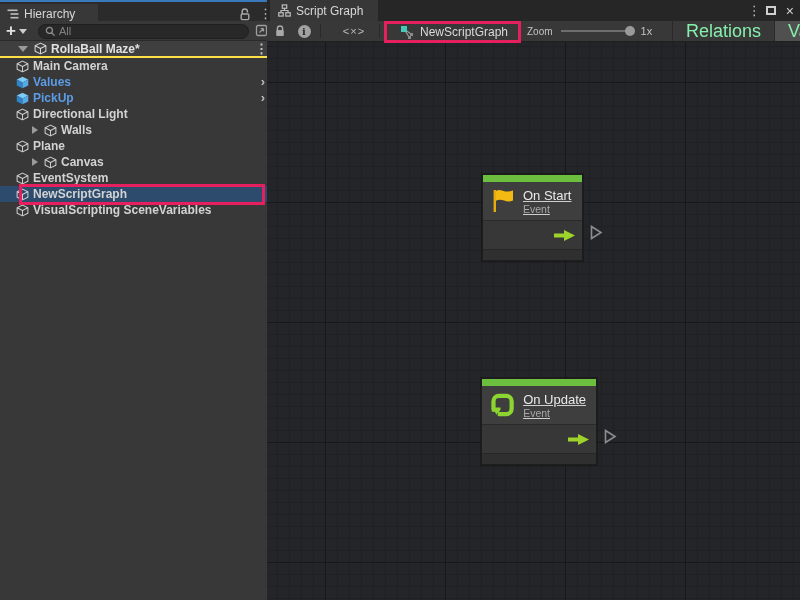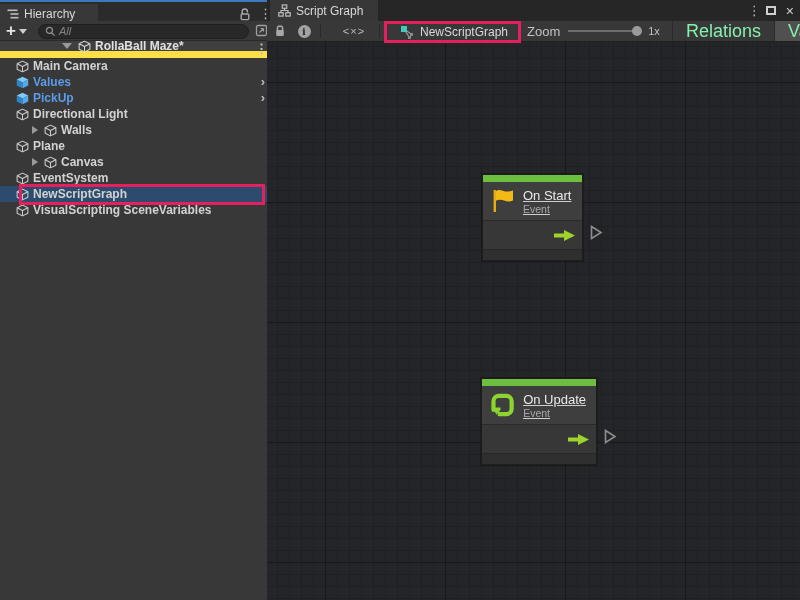--- a/index.html
+++ b/index.html
@@ -34,29 +34,29 @@
     position:absolute; left:0; top:21px; width:100%; height:20px;
     background:#383838; border-bottom:1px solid #2a2a2a;
     display:flex; align-items:center;
   }
   .plus-btn { display:flex; align-items:center; margin-left:6px; color:#e2e2e2; cursor:pointer; }
   .plus-glyph { font-size:17px; font-weight:bold; line-height:14px; }
   .dd-arrow { width:0; height:0; border-left:4px solid transparent; border-right:4px solid transparent; border-top:5px solid #cdcdcd; margin-left:3px; margin-top:2px; }
   .search-field {
     position:absolute; left:38px; top:3px; width:211px; height:15px;
     background:#282828; border:1px solid #1f1f1f; border-radius:8px;
-    display:flex; align-items:center; padding:0 6px; gap:3px;font-style:italic;
+    display:flex; align-items:center; padding:0 6px; gap:3px;
   }
   .search-placeholder { color:#828282; font-size:11px; line-height:13px; }
   .pick-icon { position:absolute; right:3px; top:3px; }
 
   .scene-row {
     position:absolute; left:0; top:41px; width:100%; height:17px;
-    background:#3f3f3f; border-bottom:7px solid #fde047;
-    display:flex; align-items:center; font-size:12px; color:#e0e0e0; font-weight:700;padding-left:44px;
+    background:#3f3f3f; border-bottom:2px solid #fde047;
+    display:flex; align-items:center; font-size:12px; color:#e0e0e0; font-weight:700;
   }
   .tri-open { width:0; height:0; border-left:5px solid transparent; border-right:5px solid transparent; border-top:6px solid #9a9a9a; margin-left:18px; margin-right:6px; }
   .scene-kebab { position:absolute; right:8px; top:1px; }
 
   .tree { position:absolute; left:0; top:58px; width:100%; }
   .row { position:relative; height:16px; display:flex; align-items:center; font-size:12px; color:#d2d2d2; cursor:pointer;font-weight:bold; }
   .row .gutter { width:44px; flex:none; display:flex; justify-content:flex-end; }
   .exp { width:0; height:0; border-top:4px solid transparent; border-bottom:4px solid transparent; border-left:6px solid #9a9a9a; margin-right:6px; }
   .cube { width:13px; height:13px; flex:none; color:#cfcfcf; margin-right:4px; margin-left:16px; }
   .row .gutter + .cube { margin-left:0; }
@@ -86,21 +86,21 @@
   .tb-sep { position:absolute; top:3px; width:1px; height:14px; background:#2a2a2a; }
   .info-circle { width:13px; height:13px; border-radius:50%; background:#a2a2a2; color:#2e2e2e; font-size:10px; font-weight:bold; text-align:center; line-height:13px; font-family:"DejaVu Serif", serif; }
   .code-glyph { font-size:11px; color:#bdbdbd; letter-spacing:1px; }
   .graph-name-btn {
     position:absolute; left:122px; top:1px; width:130px; height:19px;
     display:flex; align-items:center; justify-content:center; gap:6px;
     font-size:12px; color:#dadada; cursor:pointer;
   }
   .annot-graph { left:117px; top:0px; width:137px; height:22px; }
   .zoom-wrap { position:absolute; left:260px; top:0; height:20px; display:flex; align-items:center; gap:8px; }
-  .zoom-label { font-size:13px; color:#c2c2c2; }
+  .zoom-label { font-size:10px; color:#c2c2c2; }
   .zoom-track { position:relative; width:72px; height:2px; background:#6e6e6e; }
   .zoom-handle { position:absolute; right:-2px; top:-4px; width:10px; height:10px; border-radius:50%; background:#9a9a9a; cursor:pointer; }
   .zoom-val { font-size:11px; color:#c2c2c2; }
   .tb-buttons { position:absolute; left:405px; top:0; height:20px; display:flex; }
   .tb-btn { height:20px; display:flex; align-items:center; padding:0 13px; font-size:18px; color:#86efac; border-left:1px solid #2a2a2a; cursor:pointer; white-space:nowrap; }
   .tb-btn.active { background:#505050; }
 
   
   .canvas {
     position:absolute; left:0; top:42px; width:100%; height:558px;

